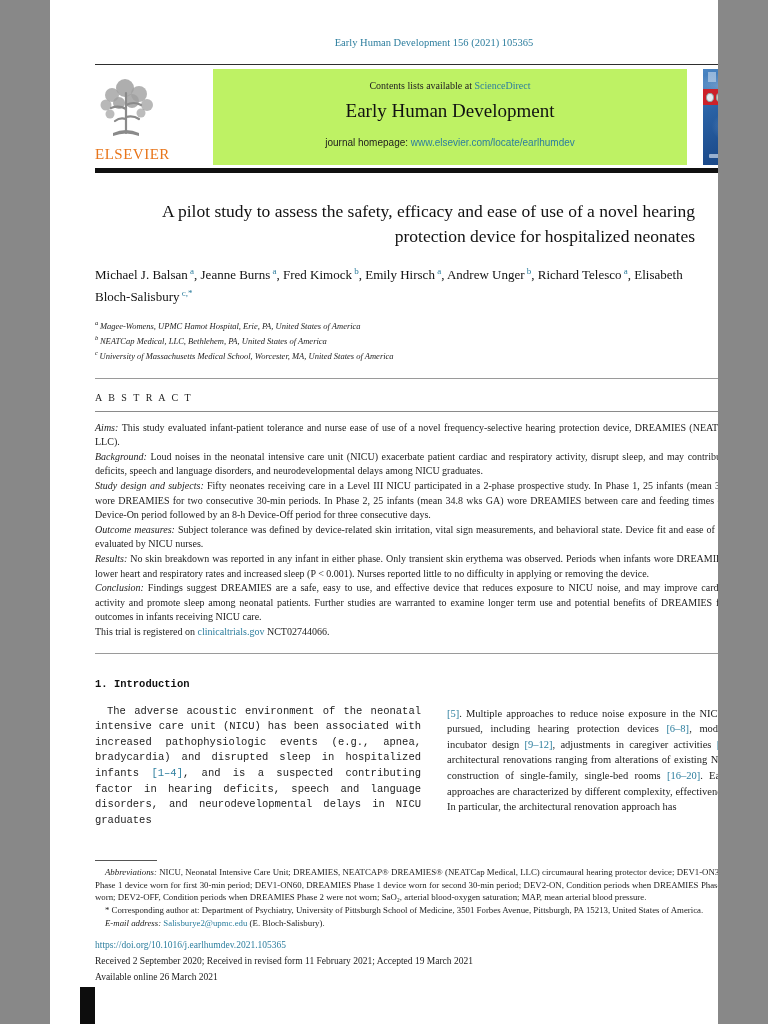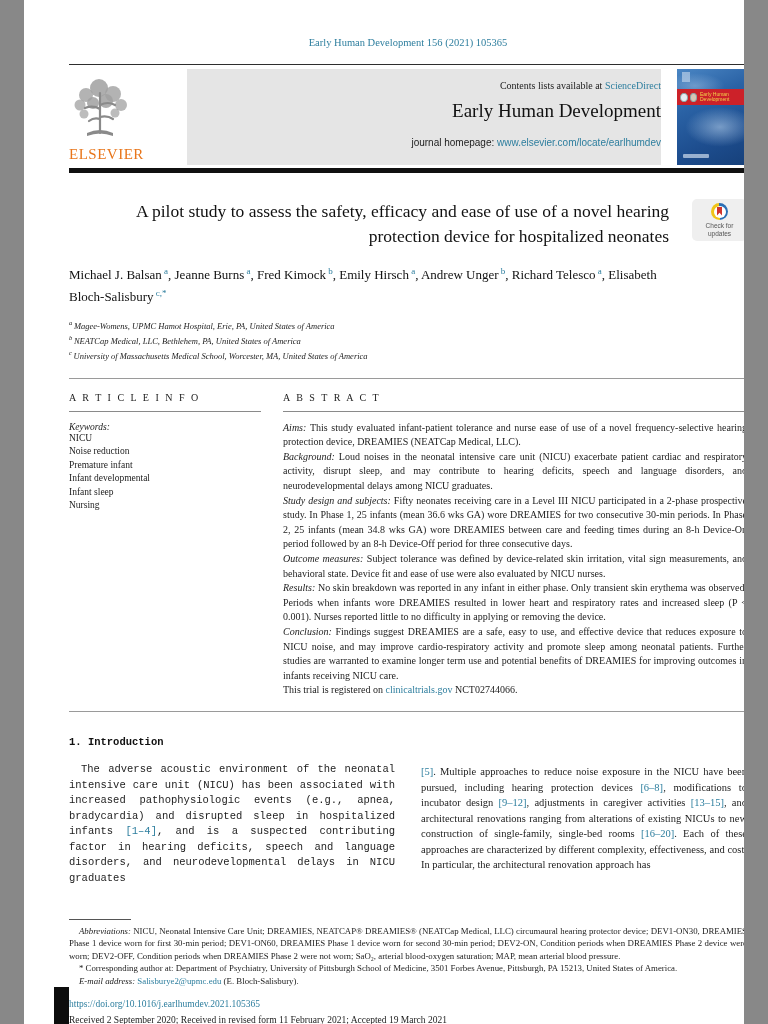--- a/index.html
+++ b/index.html
@@ -1,30 +1,30 @@
 <!DOCTYPE html>
 <html><head>
 <meta charset="utf-8">
 <style>
   * { margin:0; padding:0; box-sizing:border-box; }
   html,body { background:#888; }
-  .page { width:720px; height:1024px; background:#ffffff; position:relative; margin:0 auto;
+  .page { width:668px; height:1024px; background:#ffffff; position:relative; margin:0 auto;
           font-family:"Liberation Serif","DejaVu Serif",serif; color:#1c1c1c; overflow:hidden; }
   .content { position:absolute; left:45px; top:0; width:678px; }
 
   .journal-ref { margin-top:37px; text-align:center; font-size:10.5px; color:#2d7e9e; }
 
   .rule-top { border-top:1.5px solid #2e2e2e; margin-top:16px; }
   .rule-light { border-top:1px solid #9a9a9a; }
   .black-bar { height:5px; background:#101010; margin-top:3px; }
 
   .masthead { display:flex; margin-top:4px; height:96px; }
   .logo-box { width:110px; display:flex; flex-direction:column; align-items:flex-start; justify-content:flex-end; padding-bottom:2px; }
   .elsevier-word { color:#e8751a; font-size:15px; letter-spacing:0.5px; margin-top:1px; }
-  .gray-box { flex:1; background:#e5e5e5; text-align:right; margin-left:8px; padding-top:11px; }
+  .gray-box { flex:1; background:#bef264; text-align:center; margin-left:8px; padding-top:11px; }
   .mh-small { font-size:10px; color:#222; }
   .mh-title { font-size:19px; margin-top:9px; color:#111; }
   .mh-home { font-size:10px; margin-top:15px; font-family:"Liberation Sans",sans-serif; }
   .link { color:#2d7e9e; cursor:pointer; }
   .cover { width:70px; margin-left:16px; position:relative; background:linear-gradient(155deg,#4a86c4 0%,#2a62a5 35%,#1d4d8e 70%,#16407a 100%); overflow:hidden; }
   .cover .swirl { position:absolute; left:8px; top:38px; width:70px; height:40px; border-radius:50%; background:radial-gradient(ellipse,rgba(190,215,240,.55),rgba(190,215,240,0) 70%); }
   .cover .swirl2 { position:absolute; left:-12px; top:4px; width:60px; height:26px; border-radius:50%; background:radial-gradient(ellipse,rgba(190,215,240,.4),rgba(190,215,240,0) 70%); }
   .cover-band { position:absolute; left:0; top:20px; width:100%; height:16px; background:#cc2129; display:flex; align-items:center; }
   .cover-dot { width:9px; height:9px; border-radius:50%; background:#e8ecf2; margin-left:3px; border:1px solid #8aa; }
   .cover-dot.b { background:#d8c6b4; margin-left:2px; }
@@ -151,32 +151,20 @@
 
     <div class="affils" id="affil-list">
         <div><sup>a </sup><span>Magee-Womens, UPMC Hamot Hospital, Erie, PA, United States of America</span></div>
         <div><sup>b </sup><span>NEATCap Medical, LLC, Bethlehem, PA, United States of America</span></div>
         <div><sup>c </sup><span>University of Massachusetts Medical School, Worcester, MA, United States of America</span></div>
       </div>
 
     <div class="rule-light rule-above-info"></div>
 
     <div class="info-row">
-      <div class="info-col">
-        <div class="sec-heading">A R T I C L E  I N F O</div>
-        <div class="kw-label">Keywords:</div>
-        <div id="kw-list">
-            <div class="kw-item">NICU</div>
-            <div class="kw-item">Noise reduction</div>
-            <div class="kw-item">Premature infant</div>
-            <div class="kw-item">Infant developmental</div>
-            <div class="kw-item">Infant sleep</div>
-            <div class="kw-item">Nursing</div>
-          </div>
-      </div>
       <div class="abs-col">
         <div class="sec-heading">A B S T R A C T</div>
         <div class="abs-body" id="abs-sections">
             <div><span class="abs-label">Aims: </span><span>This study evaluated infant-patient tolerance and nurse ease of use of a novel frequency-selective hearing protection device, DREAMIES (NEATCap Medical, LLC).</span></div>
             <div><span class="abs-label">Background: </span><span>Loud noises in the neonatal intensive care unit (NICU) exacerbate patient cardiac and respiratory activity, disrupt sleep, and may contribute to hearing deficits, speech and language disorders, and neurodevelopmental delays among NICU graduates.</span></div>
             <div><span class="abs-label">Study design and subjects: </span><span>Fifty neonates receiving care in a Level III NICU participated in a 2-phase prospective study. In Phase 1, 25 infants (mean 36.6 wks GA) wore DREAMIES for two consecutive 30-min periods. In Phase 2, 25 infants (mean 34.8 wks GA) wore DREAMIES between care and feeding times during an 8-h Device-On period followed by an 8-h Device-Off period for three consecutive days.</span></div>
             <div><span class="abs-label">Outcome measures: </span><span>Subject tolerance was defined by device-related skin irritation, vital sign measurements, and behavioral state. Device fit and ease of use were also evaluated by NICU nurses.</span></div>
             <div><span class="abs-label">Results: </span><span>No skin breakdown was reported in any infant in either phase. Only transient skin erythema was observed. Periods when infants wore DREAMIES resulted in lower heart and respiratory rates and increased sleep (P &lt; 0.001). Nurses reported little to no difficulty in applying or removing the device.</span></div>
             <div><span class="abs-label">Conclusion: </span><span>Findings suggest DREAMIES are a safe, easy to use, and effective device that reduces exposure to NICU noise, and may improve cardio-respiratory activity and promote sleep among neonatal patients. Further studies are warranted to examine longer term use and potential benefits of DREAMIES for improving outcomes in infants receiving NICU care.</span></div>
           </div>

